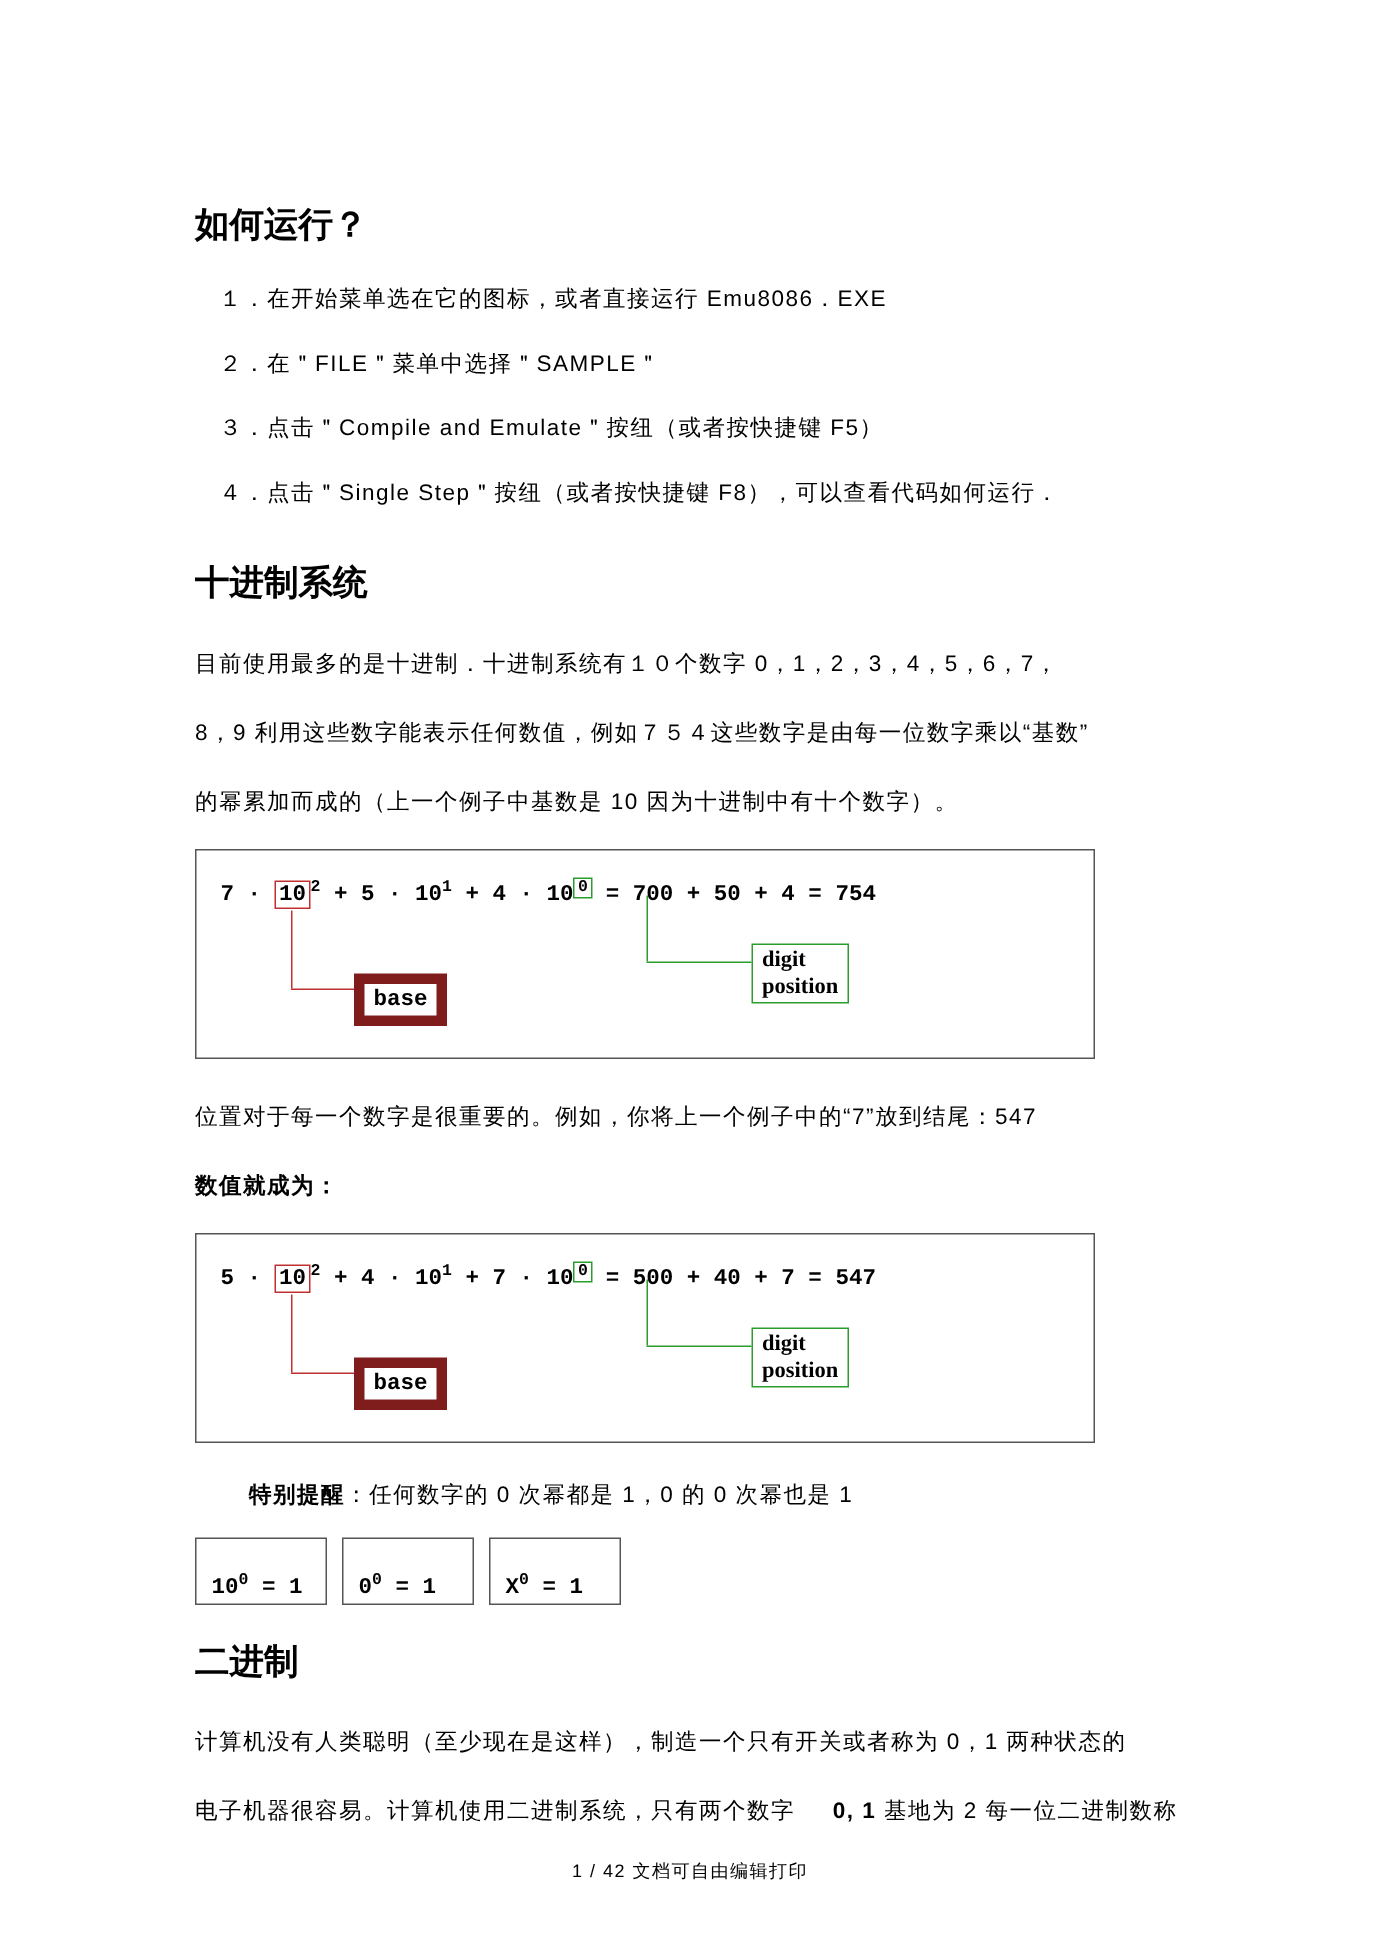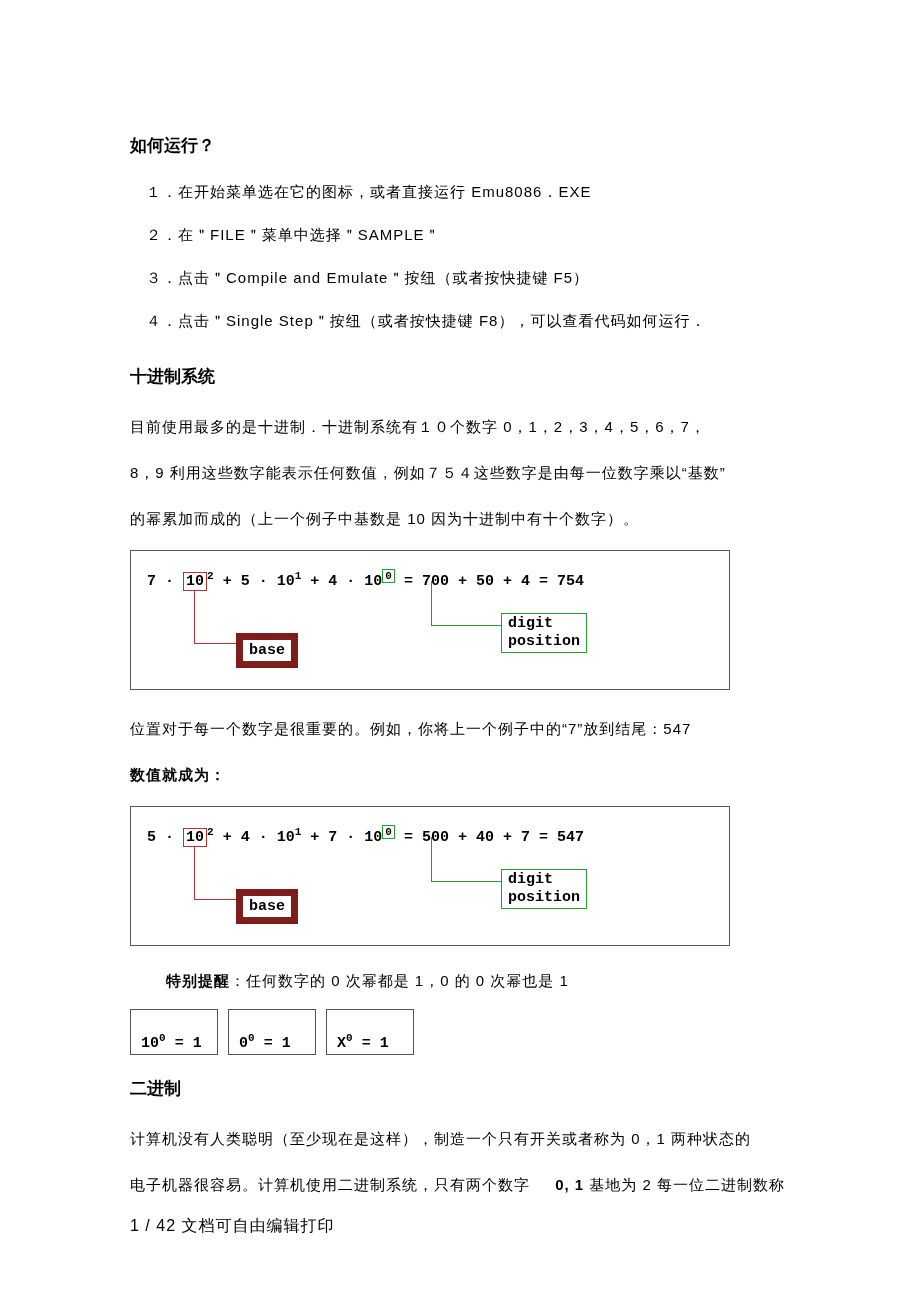--- a/index.html
+++ b/index.html
@@ -5,21 +5,21 @@
   * { box-sizing: border-box; margin: 0; padding: 0; }
   body {
     font-family: "Microsoft YaHei", "PingFang SC", Arial, sans-serif;
     background: #fff;
     width: 920px;
     padding: 120px 130px 40px 130px;
     color: #000;
     font-size: 15px;
   }
   h2 {
-    font-size: 17px;
+    font-size: 23px;
     font-weight: bold;
     margin: 14px 0 18px 0;
   }
   .p {
     line-height: 2.2;
     margin: 10px 16px;
     letter-spacing: 1px;
   }
   .pl {
     line-height: 2.8;
@@ -80,40 +80,41 @@
     border: 7px solid #7f1d1d;
     padding: 2px 6px;
     font-family: "Courier New", monospace;
     font-weight: bold;
     font-size: 15px;
   }
   .lbl-pos {
     position: absolute;
     border: 1px solid #2a9d2a;
     padding: 1px 6px;
-    font-family: Liberation Mono, monospace;
+    font-family: Liberation Serif, serif;
     font-weight: bold;
     font-size: 15px;
     line-height: 1.2;
   }
   .small-boxes {
     display: flex;
     gap: 10px;
     margin: 12px 0 22px 0;
   }
   .small-box {
     border: 1px solid #555;
     padding: 22px 10px 2px 10px;
     font-family: "Courier New", monospace;
     font-weight: bold;
     font-size: 15px;
     min-width: 88px;
   }
   .footer {
-    font-size: 16px;
+    text-align: center;
+    font-size: 12px;
     margin-top: 10px;
     letter-spacing: 1px;
   }
 </style>
 </head>
 <body>
 
 <h2>如何运行？</h2>
 <div class="p">１．在开始菜单选在它的图标，或者直接运行 Emu8086．EXE</div>
 <div class="p">２．在＂FILE＂菜单中选择＂SAMPLE＂</div>

